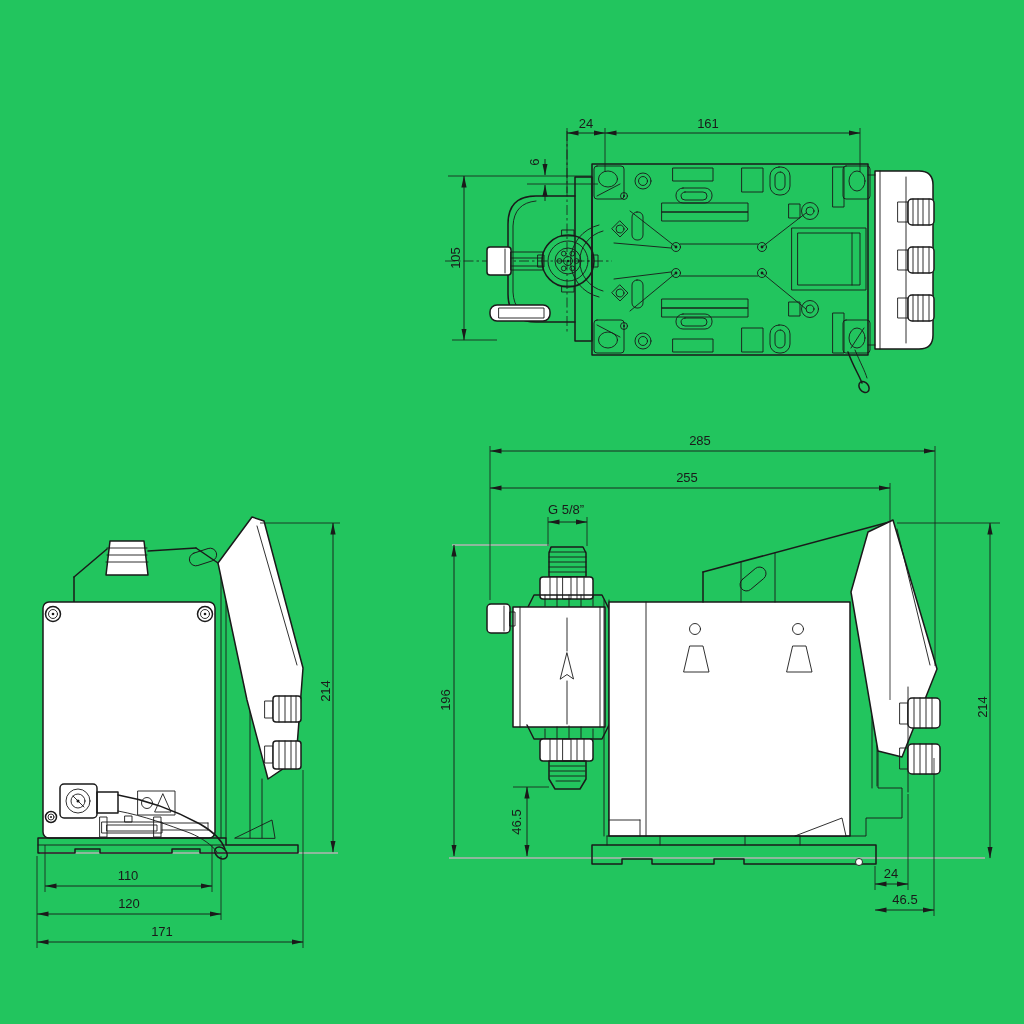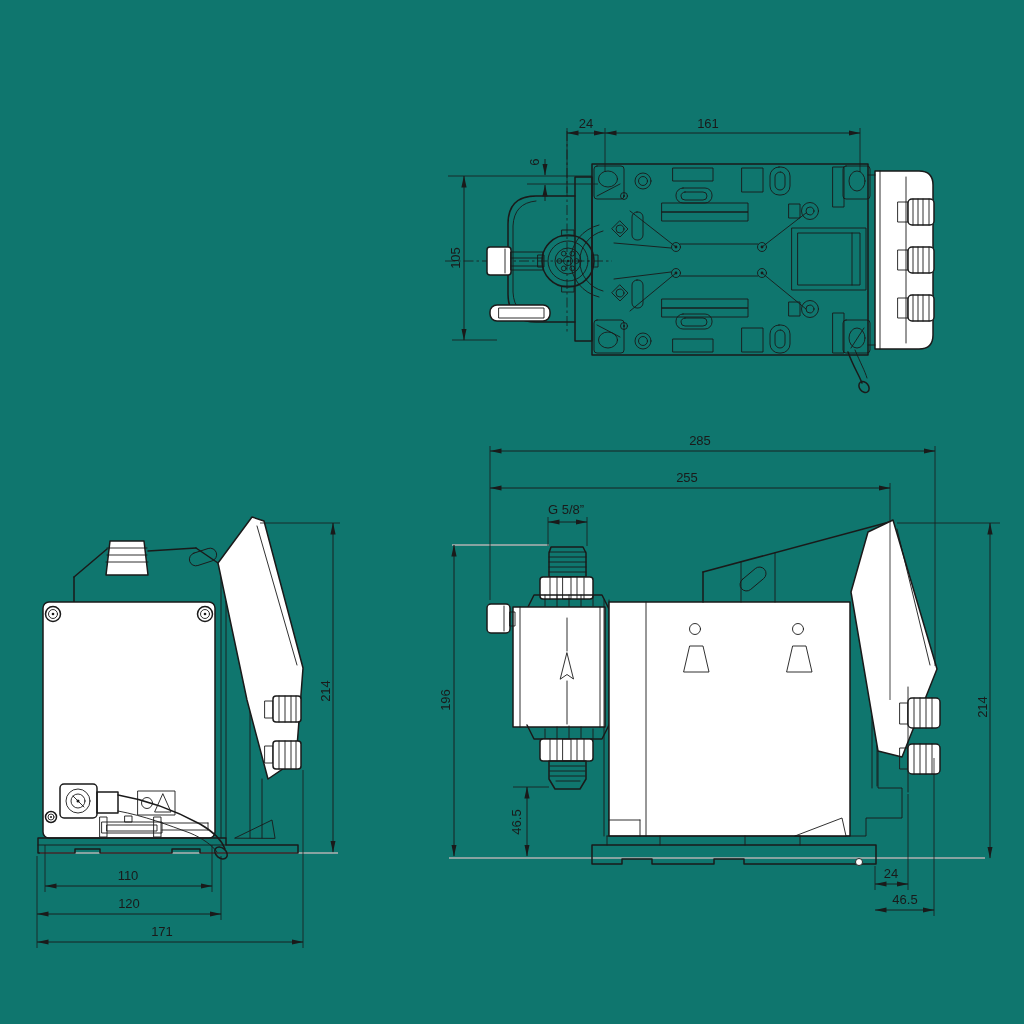--- a/index.html
+++ b/index.html
@@ -1,16 +1,16 @@
 <!DOCTYPE html>
 <html><head>
 <meta charset="utf-8">
 <style>
   html,body{margin:0;padding:0;background:#fff;}
-  .canvas{position:relative;width:1024px;height:1024px;background:#0f766e;overflow:hidden;}
+  .canvas{position:relative;width:1024px;height:1024px;background:#22c55e;overflow:hidden;}
   svg{display:block;}
   .o  {stroke:#1a1a1a;stroke-width:1.5;fill:none;stroke-linejoin:round;stroke-linecap:round;}
   .of {stroke:#1a1a1a;stroke-width:1.5;fill:#ffffff;stroke-linejoin:round;}
   .d  {stroke:#1a1a1a;stroke-width:0.9;fill:none;stroke-linejoin:round;stroke-linecap:round;}
   .df {stroke:#1a1a1a;stroke-width:0.9;fill:#ffffff;}
   .dim{stroke:#1a1a1a;stroke-width:0.9;fill:none;}
   .ext{stroke:#1a1a1a;stroke-width:0.8;fill:none;}
   .g  {stroke:#b3b3b3;stroke-width:1.6;fill:none;}
   .cl {stroke:#1a1a1a;stroke-width:0.8;fill:none;stroke-dasharray:10 3 2.5 3;}
   .t  {font-family:"Liberation Sans",sans-serif;font-size:13px;fill:#1a1a1a;}

